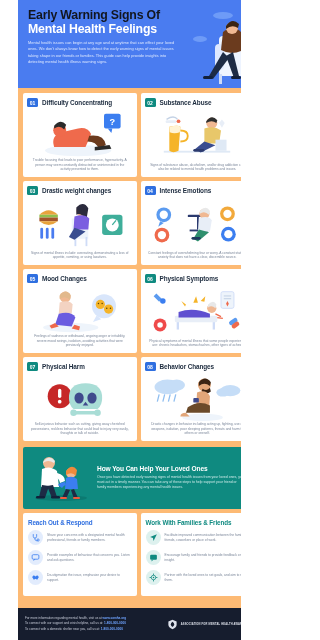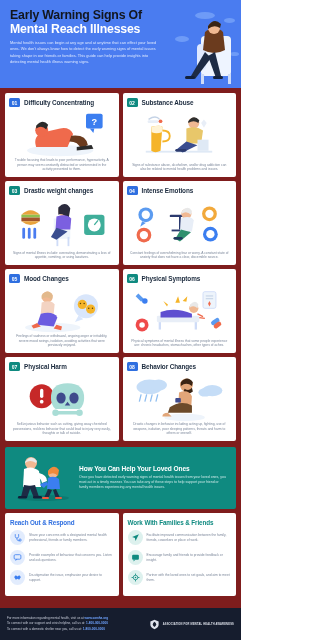--- a/index.html
+++ b/index.html
@@ -2,21 +2,21 @@
 <html><head>
 <meta charset="utf-8">
 <style>
   * { box-sizing: border-box; margin: 0; padding: 0; }
   html, body {
     width: 241px; height: 640px;
     font-family: "Liberation Sans", sans-serif;
     background: #ffffff;
     overflow: hidden;
   }
-  .page { width: 241px; height: 640px; position: relative; background: #7f1d1d; }
+  .page { width: 241px; height: 640px; position: relative; background: #fdba74; margin-left: 18px; }
 
   
   .header {
     background: #4a7cf0;
     height: 88px;
     position: relative;
     overflow: hidden;
     padding: 9px 10px 0 10px;
   }
   .h-title1 {
@@ -114,21 +114,21 @@
 
 <div class="page">
 
   <div class="header">
     <div class="cloud" style="width:20px;height:7px;right:26px;top:12px;"></div>
     <div class="cloud" style="width:11px;height:5px;right:6px;top:18px;"></div>
     <div class="cloud" style="width:14px;height:6px;right:52px;top:36px;"></div>
     <div class="cloud" style="width:9px;height:4px;right:2px;top:52px;"></div>
 
     <div class="h-title1">Early Warning Signs Of</div>
-    <div class="h-title2">Mental Reach Illnesses</div>
+    <div class="h-title2">Mental Health Feelings</div>
     <div class="h-body">Mental health issues can begin at any age and at anytime that can effect your loved ones. We don't always know how to detect the early warning signs of mental issues taking shape in our friends or families. This guide can help provide insights into detecting mental health illness warning signs.</div>
 
     <svg class="hero" viewBox="0 0 62 72">
       <rect x="26" y="22" width="30" height="40" rx="4" fill="#eef4ff"></rect>
       <rect x="22" y="30" width="9" height="26" rx="4" fill="#dfe9ff"></rect>
       <path d="M30 18 q10 -8 18 0 l2 18 q-11 6 -22 0 z" fill="#6b3b1e"></path>
       <circle cx="39" cy="14" r="6" fill="#f0b892"></circle>
       <path d="M33 12 q6 -9 13 -2 l-1 4 q-6 -4 -12 1 z" fill="#3a2414"></path>
       <path d="M30 38 l-14 24 4 3 16 -21 z" fill="#1d2b45"></path>
       <path d="M40 38 l6 24 -5 2 -8 -22 z" fill="#1d2b45"></path>

